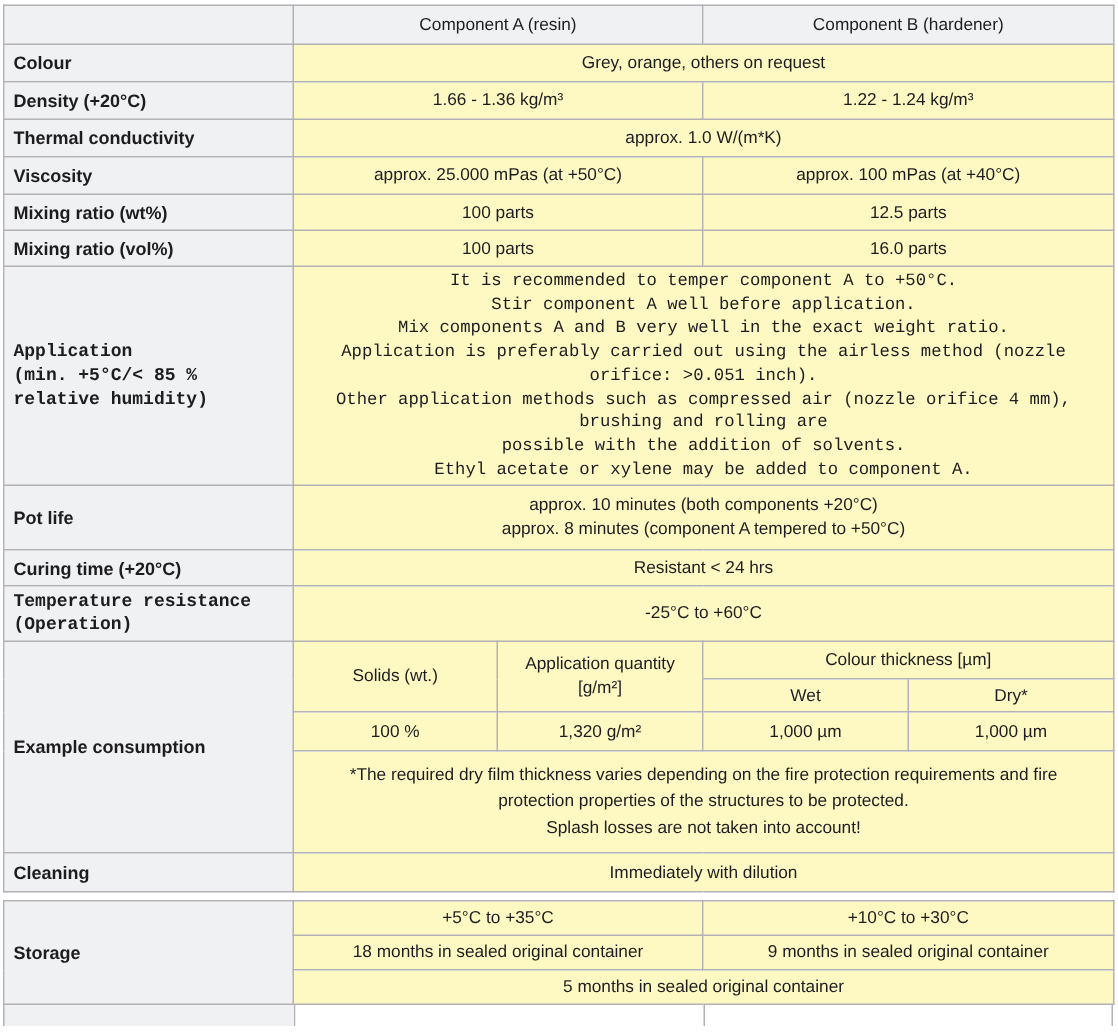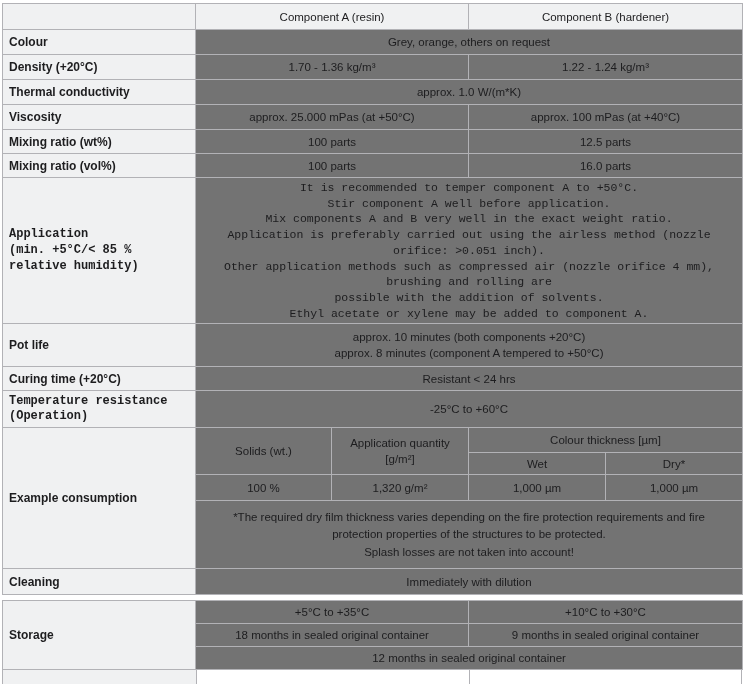--- a/index.html
+++ b/index.html
@@ -24,21 +24,21 @@
     margin-left:2px;
   }
   table.tbl.main{margin-top:3px;}
   table.tbl.storage{margin-top:5px;}
   .tbl td{
     border:1px solid var(--border);
     font-size:11.5px;
     text-align:center;
     vertical-align:middle;
     padding:2px 4px;
-    background:#737373;
+    background:#fef9c3;
     overflow:hidden;
   }
   .tbl td.lbl{
     background:var(--label-bg);
     font-weight:bold;
     font-size:12px;
     text-align:left;
     padding-left:6px;
   }
   .tbl td.hdr{
@@ -89,21 +89,21 @@
       <td class="hdr" colspan="2">Component B (hardener)</td>
     </tr>
 
     <tr class="h25">
       <td class="lbl">Colour</td>
       <td colspan="4">Grey, orange, others on request</td>
     </tr>
 
     <tr class="h25">
       <td class="lbl">Density (+20°C)</td>
-      <td colspan="2">1.70 - 1.36 kg/m³</td>
+      <td colspan="2">1.66 - 1.36 kg/m³</td>
       <td colspan="2">1.22 - 1.24 kg/m³</td>
     </tr>
 
     <tr class="h25">
       <td class="lbl">Thermal conductivity</td>
       <td colspan="4">approx. 1.0 W/(m*K)</td>
     </tr>
 
     <tr class="h25">
       <td class="lbl">Viscosity</td>
@@ -201,21 +201,21 @@
       <td colspan="2">+5°C to +35°C</td>
       <td colspan="2">+10°C to +30°C</td>
     </tr>
 
     <tr class="h23">
       <td colspan="2">18 months in sealed original container</td>
       <td colspan="2">9 months in sealed original container</td>
     </tr>
 
     <tr class="h23">
-      <td colspan="4">12 months in sealed original container</td>
+      <td colspan="4">5 months in sealed original container</td>
     </tr>
   </tbody>
     </table>
 
   <div class="cutoff">
     <div class="cut-lbl"></div>
     <div class="cut-a"></div>
     <div class="cut-b"></div>
   </div>
 

